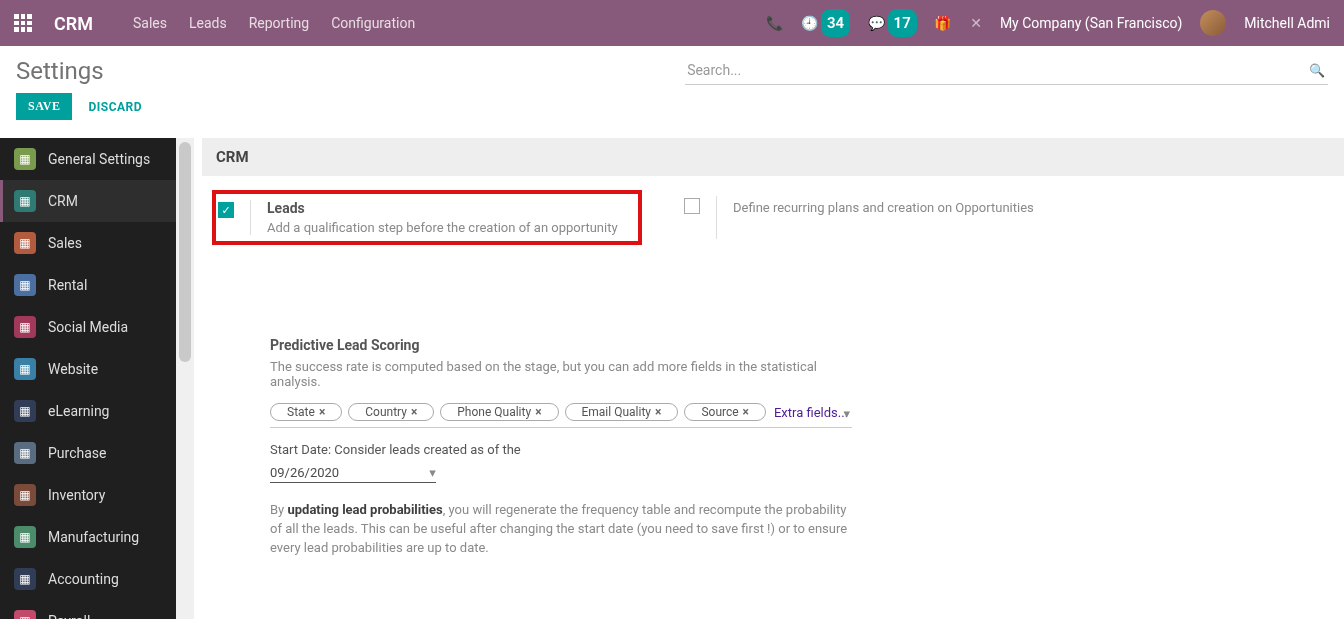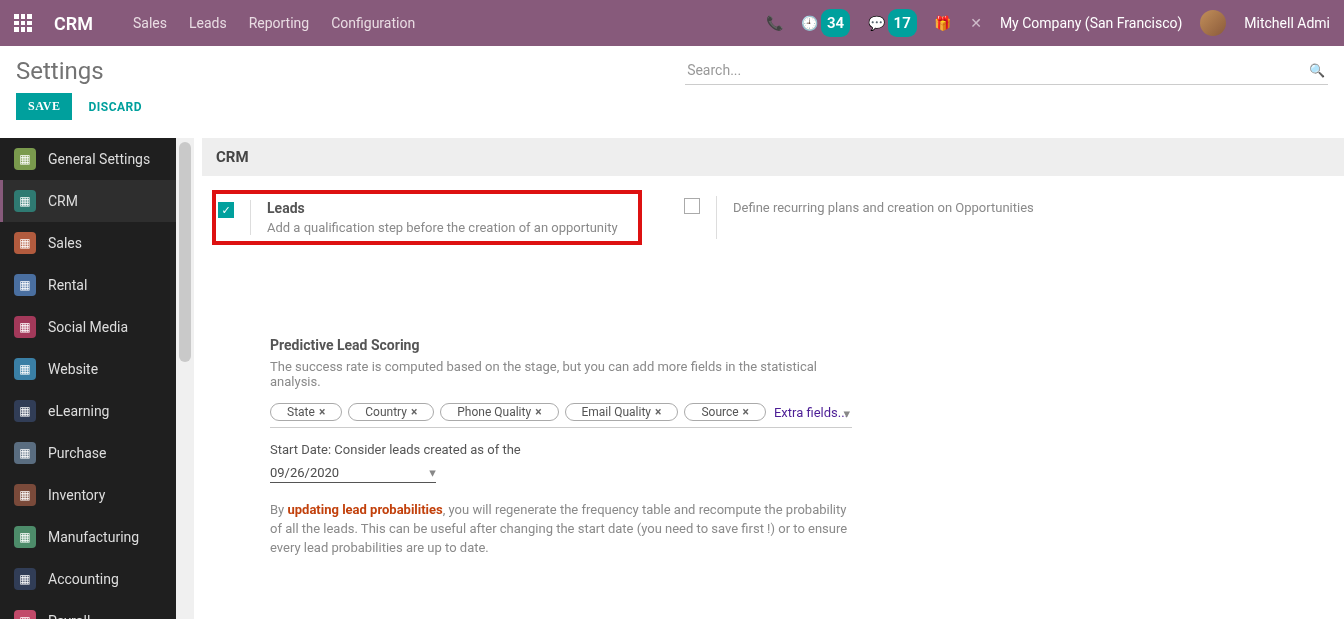--- a/index.html
+++ b/index.html
@@ -53,21 +53,21 @@
 .pls { padding:0 10px 40px 68px; max-width:660px;}
 .pls .setting-title{margin-bottom:6px;margin-top:40px;}
 .pls .setting-desc{margin-bottom:14px;}
 .tags { display:flex; flex-wrap:wrap; gap:6px; align-items:center; border-bottom:1px solid #ccc; padding-bottom:6px; margin-bottom:14px; position:relative;}
 .tag { border:1px solid #aaa; border-radius:12px; padding:1px 16px; font-size:12px; color:#555; display:inline-flex; align-items:center; gap:4px;}
 .tag .x{font-weight:700; color:#666; cursor:pointer;}
 .tags .extra { color:#4c1d95; font-size:13px; margin-left:2px;}
 .tags .caret { position:absolute; right:2px; bottom:6px; color:#888;}
 .datefield { border-bottom:1px solid #555; display:inline-flex; align-items:center; padding:2px 0; gap:90px; font-size:13px; margin-bottom:18px;}
 .info { color:#8a8a8a; font-size:13px; line-height:1.45;}
-.info b{color:#c2410c;text-align:right;}
+.info b{color:#404040;text-align:right;}
 </style>
 </head>
 <body>
 
 <div class="topbar">
   <div class="apps-grid">
       <span></span>
       <span></span>
       <span></span>
       <span></span>

